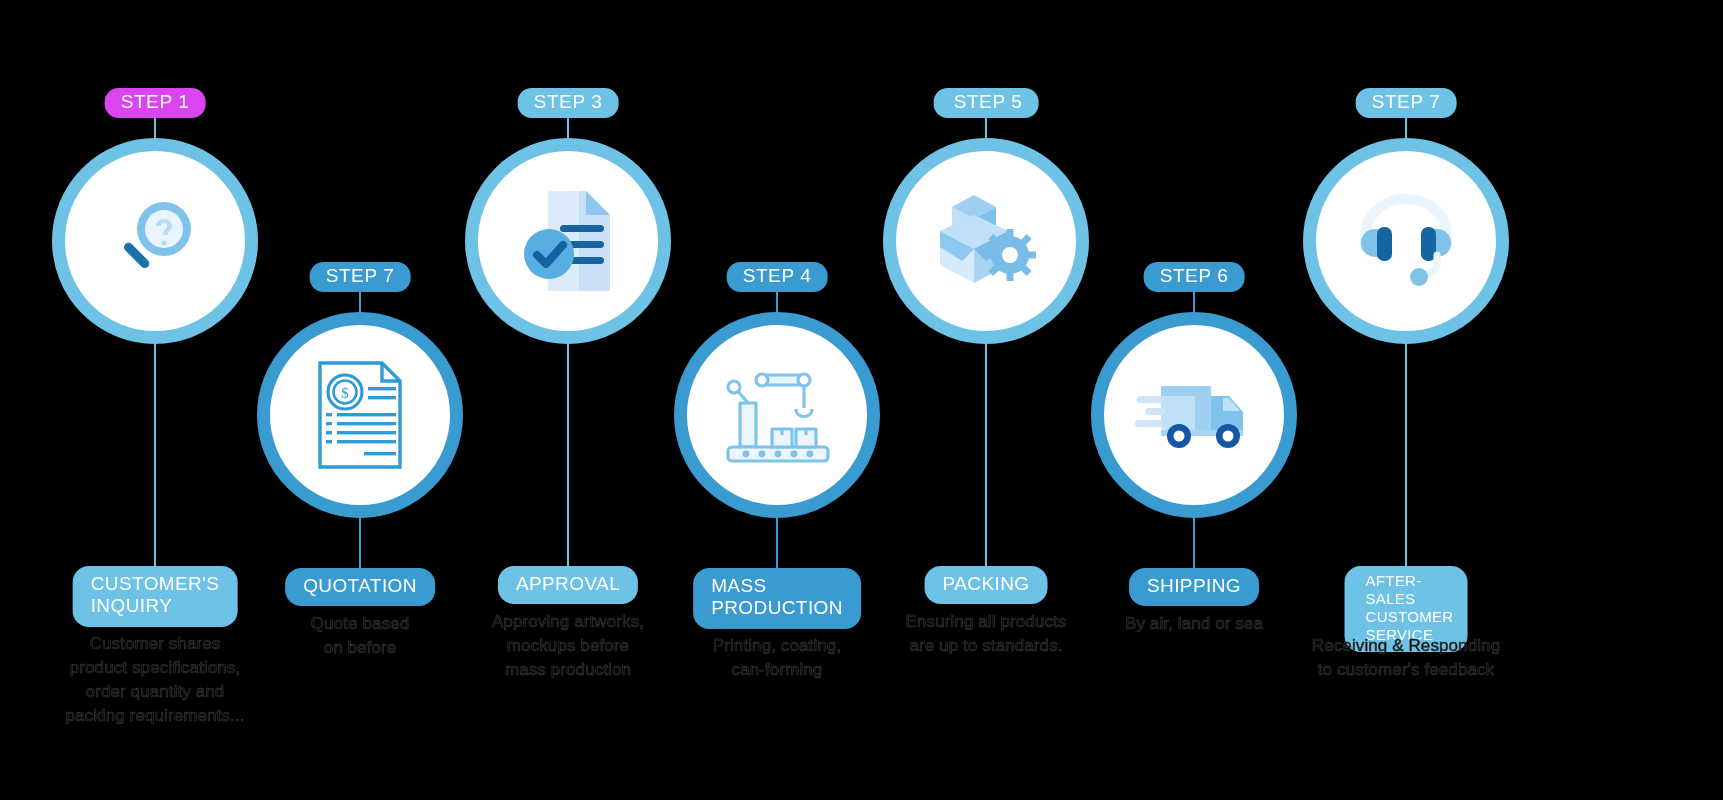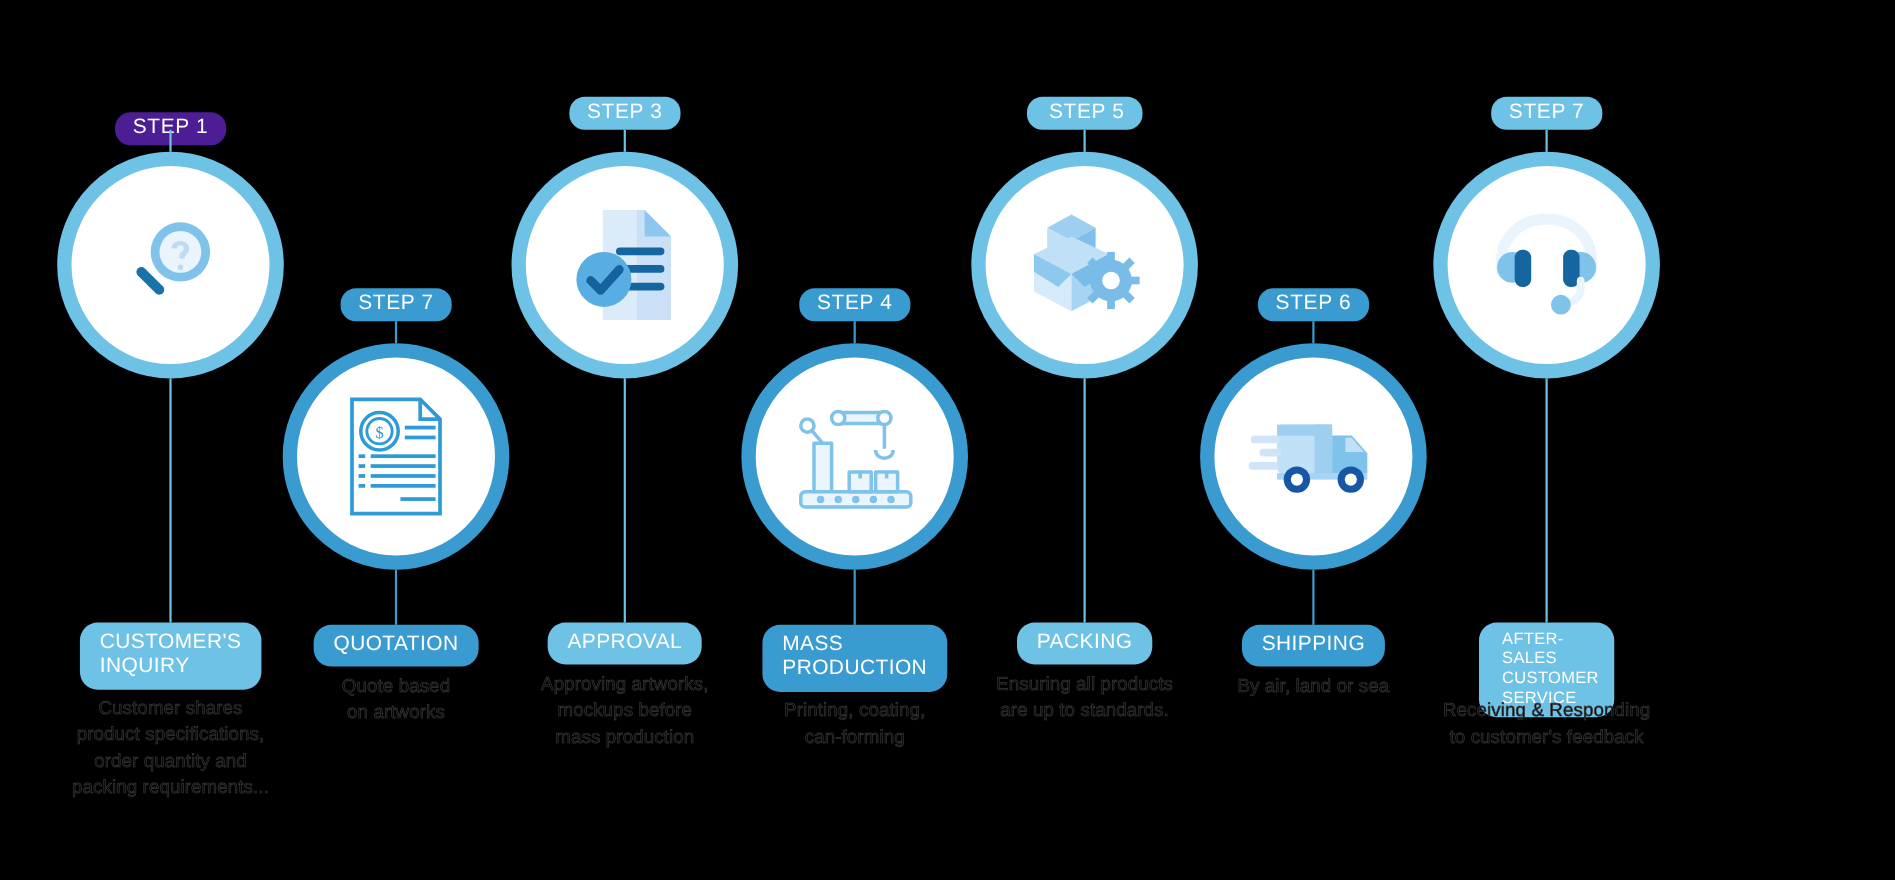--- a/index.html
+++ b/index.html
@@ -57,21 +57,21 @@
     font-size:17px;line-height:1.42;letter-spacing:.1px;
     color:#080808;
     -webkit-text-stroke:0.6px #3b3b3b;
   }
 </style>
 </head>
 <body>
 
 <div id="board">
     <div class="step" style="left: 40px;">
-      <div class="step-pill" style="top: 102px; background: #4c1d95; text-align: right;">STEP 1</div>
+      <div class="step-pill" style="top: 88px; background: #d946ef; text-align: right;">STEP 1</div>
       <div class="connector light" style="top: 118px; height: 20px;"></div>
       <div class="circle-wrap" style="top: 138px; width: 206px; height: 206px;">
         <div class="circle-shadow" style="width: 188px; height: 188px;"></div>
         <div class="circle" style="width: 206px; height: 206px; border: 13px solid rgb(109, 194, 229);">
       <svg width="96" height="96" viewBox="0 0 96 96">
         <circle cx="57" cy="36" r="27" fill="#7FC2EA"></circle>
         <circle cx="57" cy="36" r="19" fill="#EAF4FC"></circle>
         <path d="M57 26c-5 0-8 3-8 7h5c0-2 1-3 3-3s3 1 3 3c0 3-4 3-4 7v2h5v-1c0-3 4-3 4-8 0-4-3-7-8-7z" fill="#BBDCF3"></path>
         <circle cx="57" cy="50" r="2.6" fill="#BBDCF3"></circle>
         <rect x="14" y="58" width="32" height="9" rx="4.5" fill="#1A73A8" transform="rotate(45 30 62)"></rect>
@@ -110,21 +110,21 @@
           <rect x="14" y="81" width="6" height="3.4"></rect>
               <rect x="25" y="81" width="59" height="3.4"></rect>
           <rect x="52" y="93" width="32" height="3.4"></rect>
         </g>
       </svg>
         </div>
       </div>
       <div class="connector" style="top: 518px; height: 50px;"></div>
       <div class="label-pill" style="top: 568px; background: rgb(58, 155, 208);">QUOTATION</div>
       <div class="desc" style="top: 612px;">Quote based
-on artworks</div>
+on before</div>
     </div>
     <div class="step" style="left: 453px;">
       <div class="step-pill" style="top: 88px; background: rgb(109, 194, 229);">STEP 3</div>
       <div class="connector light" style="top: 118px; height: 20px;"></div>
       <div class="circle-wrap" style="top: 138px; width: 206px; height: 206px;">
         <div class="circle-shadow" style="width: 188px; height: 188px;"></div>
         <div class="circle" style="width: 206px; height: 206px; border: 13px solid rgb(109, 194, 229);">
       <svg width="104" height="112" viewBox="0 0 104 112">
         <path d="M32 6h38l24 24v76H32z" fill="#DCEBFA"></path>
         <path d="M63 6h7l24 24v76H63z" fill="#C9E0F6"></path>

